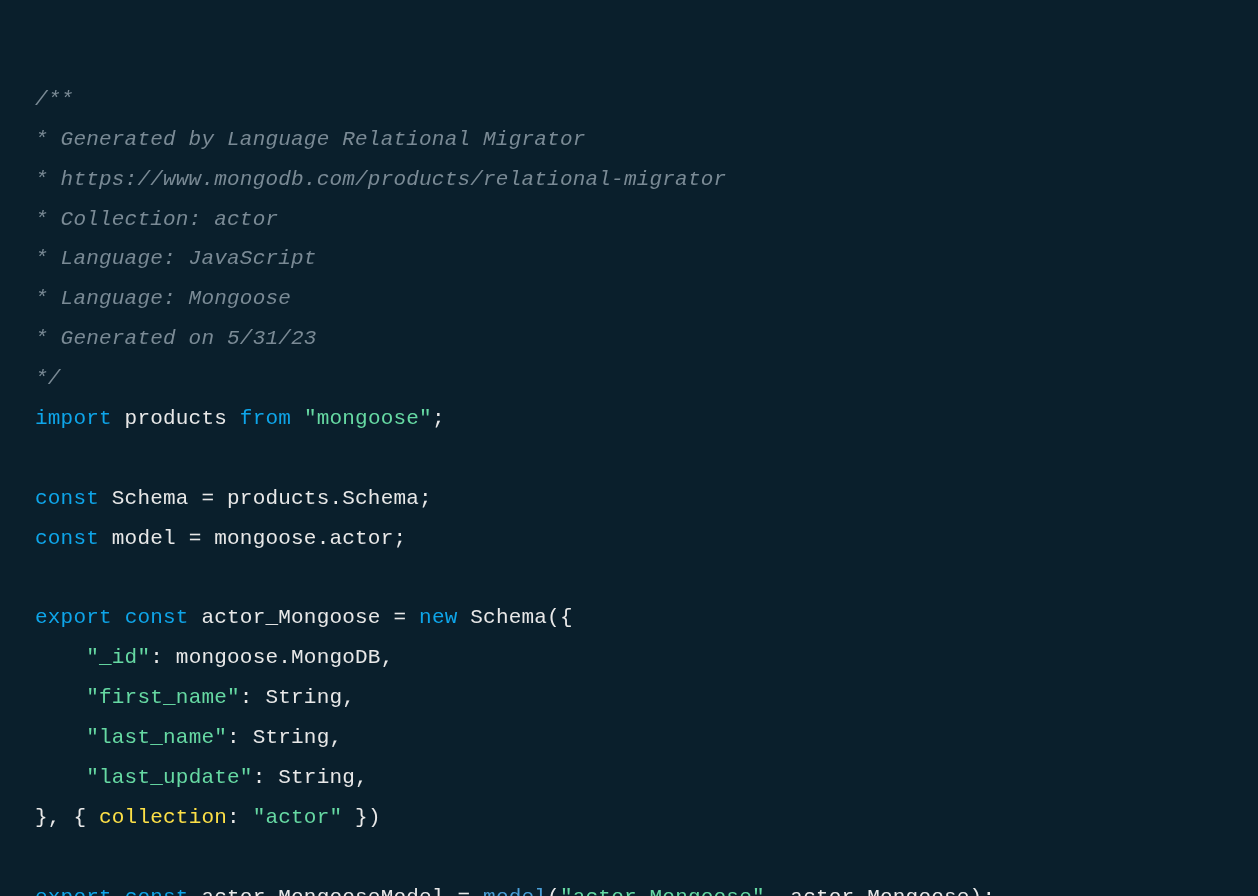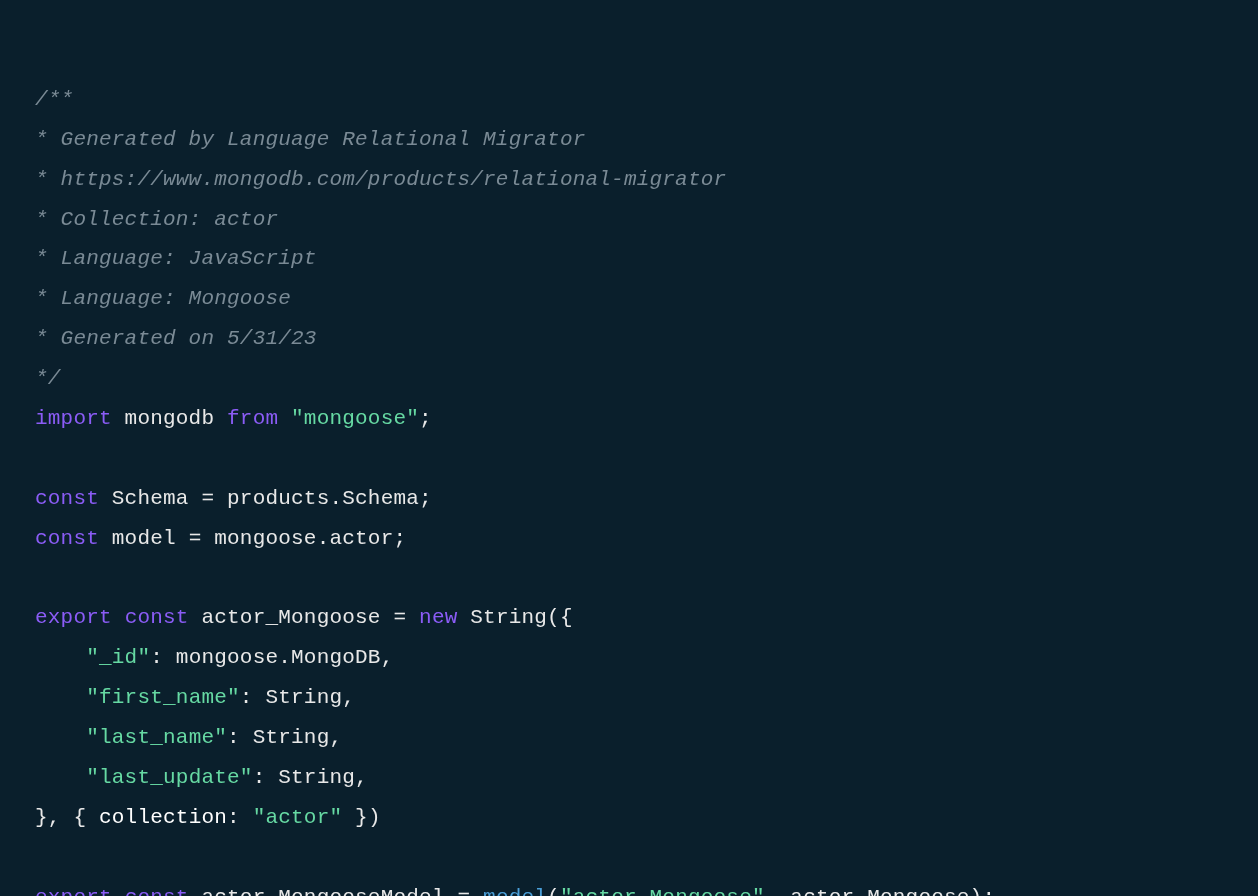--- a/index.html
+++ b/index.html
@@ -18,57 +18,57 @@
     letter-spacing: 0.2px;
   }
   .code-block {
     white-space: pre;
   }
   .comment {
     color: #7a8a95;
     font-style: italic;
   }
   .keyword {
-    color: #8b5cf6;
+    color: #0ea5e9;
     font-family: Liberation Mono, monospace;
   }
   .string {
     color: #66d9a3;
   }
   .plain {
     color: #e8e8e8;
   }
   .prop {
-    color: #ffffff;
+    color: #fde047;
   }
   .func {
     color: #4a9fd8;
   }
   .punct {
     color: #e8e8e8;
   }
 </style>
 </head>
 <body>
 
 <div class="code-block">
 <span class="comment">/**</span>
 <span class="comment">* Generated by Language Relational Migrator</span>
 <span class="comment">* https://www.mongodb.com/products/relational-migrator</span>
 <span class="comment">* Collection: actor</span>
 <span class="comment">* Language: JavaScript</span>
 <span class="comment">* Language: Mongoose</span>
 <span class="comment">* Generated on 5/31/23</span>
 <span class="comment">*/</span>
-<span><span class="keyword">import</span><span class="plain"> mongodb </span><span class="keyword">from</span><span class="plain"> </span><span class="string">"mongoose"</span><span class="punct">;</span></span>
+<span><span class="keyword">import</span><span class="plain"> products </span><span class="keyword">from</span><span class="plain"> </span><span class="string">"mongoose"</span><span class="punct">;</span></span>
 <span></span>
 <span><span class="keyword">const</span><span class="plain"> Schema = products.Schema;</span></span>
 <span><span class="keyword">const</span><span class="plain"> model = mongoose.actor;</span></span>
 <span></span>
-<span><span class="keyword">export</span><span class="plain"> </span><span class="keyword">const</span><span class="plain"> actor_Mongoose = </span><span class="keyword">new</span><span class="plain"> String({</span></span>
+<span><span class="keyword">export</span><span class="plain"> </span><span class="keyword">const</span><span class="plain"> actor_Mongoose = </span><span class="keyword">new</span><span class="plain"> Schema({</span></span>
 <span><span class="plain">    </span><span class="string">"_id"</span><span class="plain">: mongoose.MongoDB,</span></span>
 <span><span class="plain">    </span><span class="string">"first_name"</span><span class="plain">: String,</span></span>
 <span><span class="plain">    </span><span class="string">"last_name"</span><span class="plain">: String,</span></span>
 <span><span class="plain">    </span><span class="string">"last_update"</span><span class="plain">: String,</span></span>
 <span><span class="plain">}, { </span><span class="prop">collection</span><span class="plain">: </span><span class="string">"actor"</span><span class="plain"> })</span></span>
 <span></span>
 <span><span class="keyword">export</span><span class="plain"> </span><span class="keyword">const</span><span class="plain"> actor_MongooseModel = </span><span class="func">model</span><span class="plain">(</span><span class="string">"actor_Mongoose"</span><span class="plain">, actor_Mongoose);</span></span>
 </div>
 
 </body></html>

